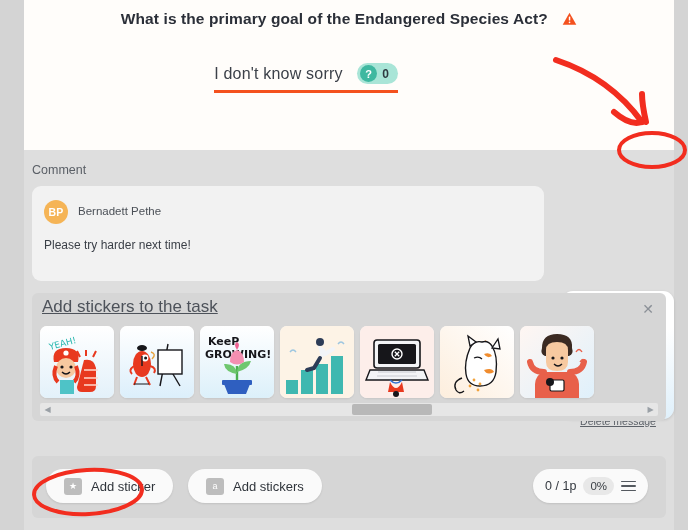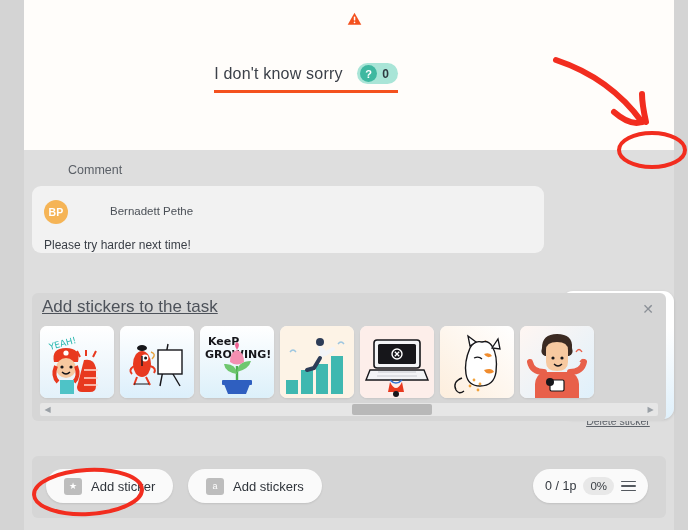--- a/index.html
+++ b/index.html
@@ -42,32 +42,32 @@
   }
   .score-q{
     width:17px;height:17px;border-radius:50%;background:#3fb8a0;color:#fff;
     font-size:11px;font-weight:700;display:flex;align-items:center;justify-content:center;
   }
   .score-num{font-size:12px;color:#2f3a41;font-weight:600;}
 
   
   .body-panel{position:absolute;left:24px;top:150px;width:650px;height:380px;background:#dedede;}
 
-  .comment-label{position:absolute;left:8px;top:13px;font-size:12.5px;color:#5a5f66;margin-left:36px;}
+  .comment-label{position:absolute;left:8px;top:13px;font-size:12.5px;color:#5a5f66;}
 
   .comment-card{
-    position:absolute;left:8px;top:36px;width:512px;height:67px;
+    position:absolute;left:8px;top:36px;width:512px;height:95px;
     background:#f2f2f2;border-radius:9px;
   }
   .avatar{
     position:absolute;left:12px;top:14px;width:24px;height:24px;border-radius:50%;
     background:#f5b456;color:#fff;font-size:10.5px;font-weight:700;
     display:flex;align-items:center;justify-content:center;letter-spacing:.3px;
   }
-  .author{position:absolute;left:46px;top:19px;font-size:11.5px;color:#4b5057;margin-left:32px;}
+  .author{position:absolute;left:46px;top:19px;font-size:11.5px;color:#4b5057;}
   .comment-body{position:absolute;left:12px;top:52px;font-size:12px;color:#3a3f47;}
 
   
   .msg-sticker{
     position:absolute;left:538px;top:141px;width:112px;height:128px;
     background:linear-gradient(160deg,#ffffff 0%,#ffffff 45%,#dff0fb 100%);
     border-radius:11px;box-shadow:0 1px 3px rgba(0,0,0,.13);
   }
   .trash-btn{
     position:absolute;right:8px;top:8px;width:20px;height:20px;border-radius:50%;
@@ -127,20 +127,21 @@
 </head>
 <body>
 
 <div class="screen">
 
   <div class="gutter-left"></div>
   <div class="gutter-right"></div>
 
   <div class="question-card">
     <div class="q-title">
+      <span>What is the primary goal of the Endangered Species Act?</span>
       <span class="warn-icon">
         <svg width="15" height="14" viewBox="0 0 15 14">
           <path d="M7.5 0.8 L14.3 12.8 L0.7 12.8 Z" fill="#f4511e"></path>
           <rect x="6.8" y="4.4" width="1.5" height="4.2" rx=".7" fill="#fff"></rect>
           <circle cx="7.55" cy="10.3" r="0.85" fill="#fff"></circle>
         </svg>
       </span>
     </div>
 
     <div class="answer-wrap">
@@ -192,21 +193,21 @@
         <path d="M48 66 q10 4 6 12" stroke="#e8391f" stroke-width="3" fill="none"></path>
         <circle cx="52" cy="60" r="3" fill="#e8a33d"></circle>
         <path d="M20 66 q-10 6 -4 14" stroke="#e8391f" stroke-width="3" fill="none"></path>
         <path d="M26 84 l-4 14 M40 84 l6 14" stroke="#e8391f" stroke-width="3" fill="none"></path>
         <line x1="14" y1="72" x2="10" y2="68" stroke="#16161a" stroke-width="1.4"></line>
         <line x1="14" y1="78" x2="9" y2="77" stroke="#16161a" stroke-width="1.4"></line>
         <path d="M22 98 h22" stroke="#16161a" stroke-width="1.6"></path>
         <path d="M34 48 l0 18" stroke="#16161a" stroke-width="2"></path>
       </svg>
     </div>
-    <div class="delete-link">Delete sticker</div>
+    <div class="delete-link">Delete message</div>
 
     <div class="sticker-panel">
       <div class="sp-title">Add stickers to the task</div>
       <div class="sp-close">✕</div>
 
       <div class="sticker-row">
 
         <div class="sticker">
           <svg viewBox="0 0 74 72">
             <defs>

